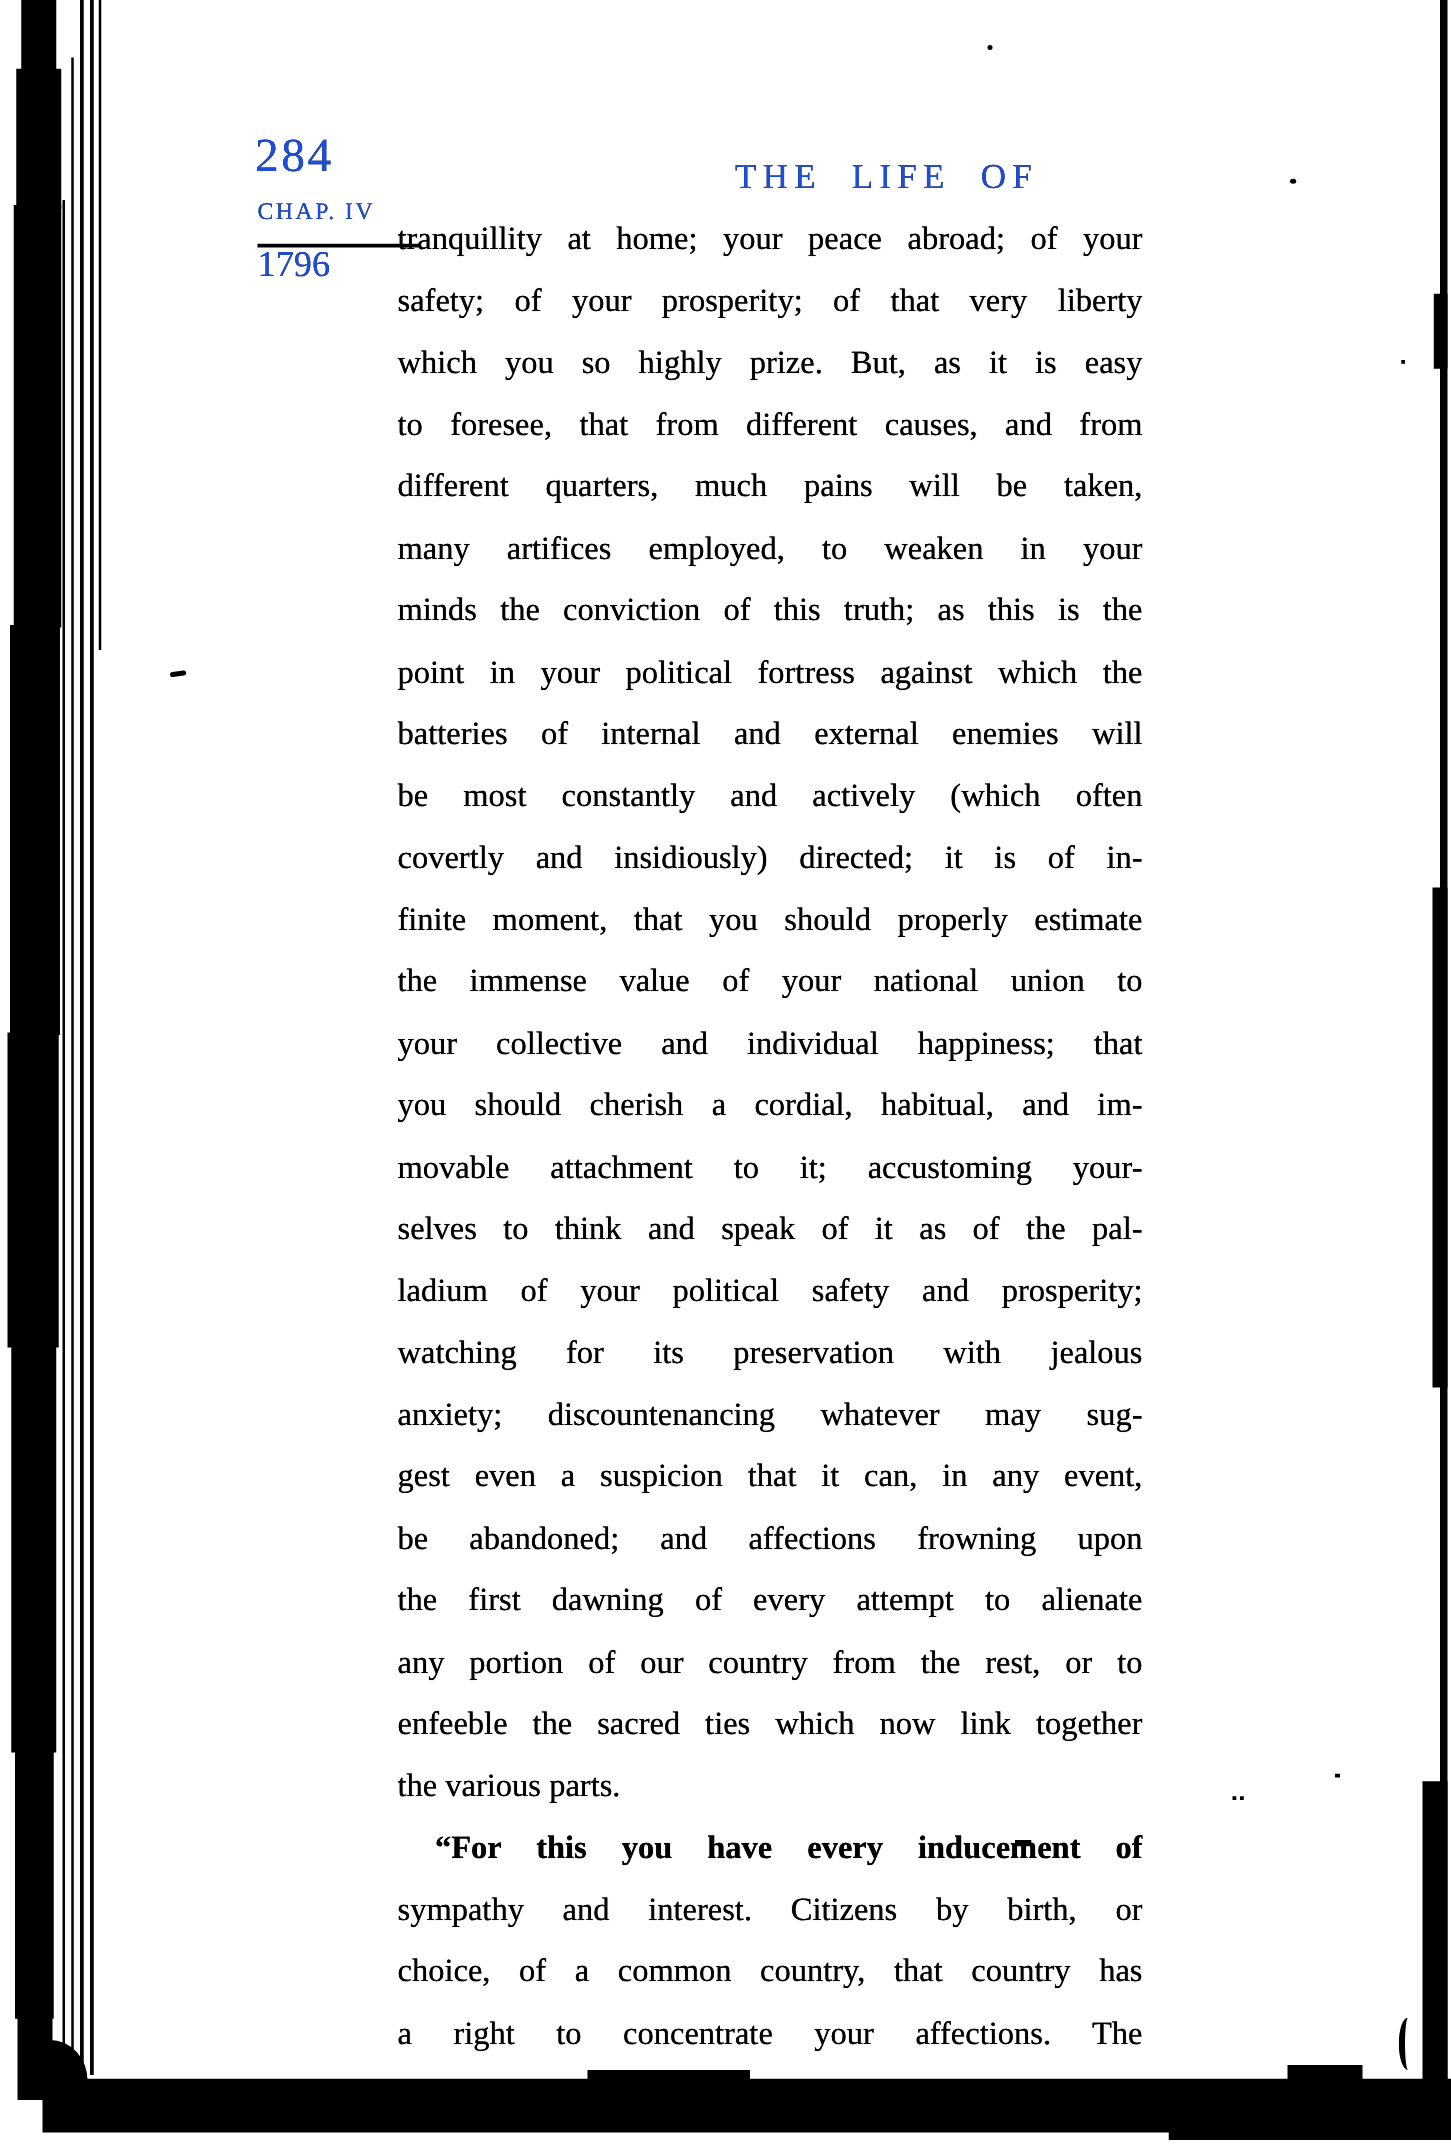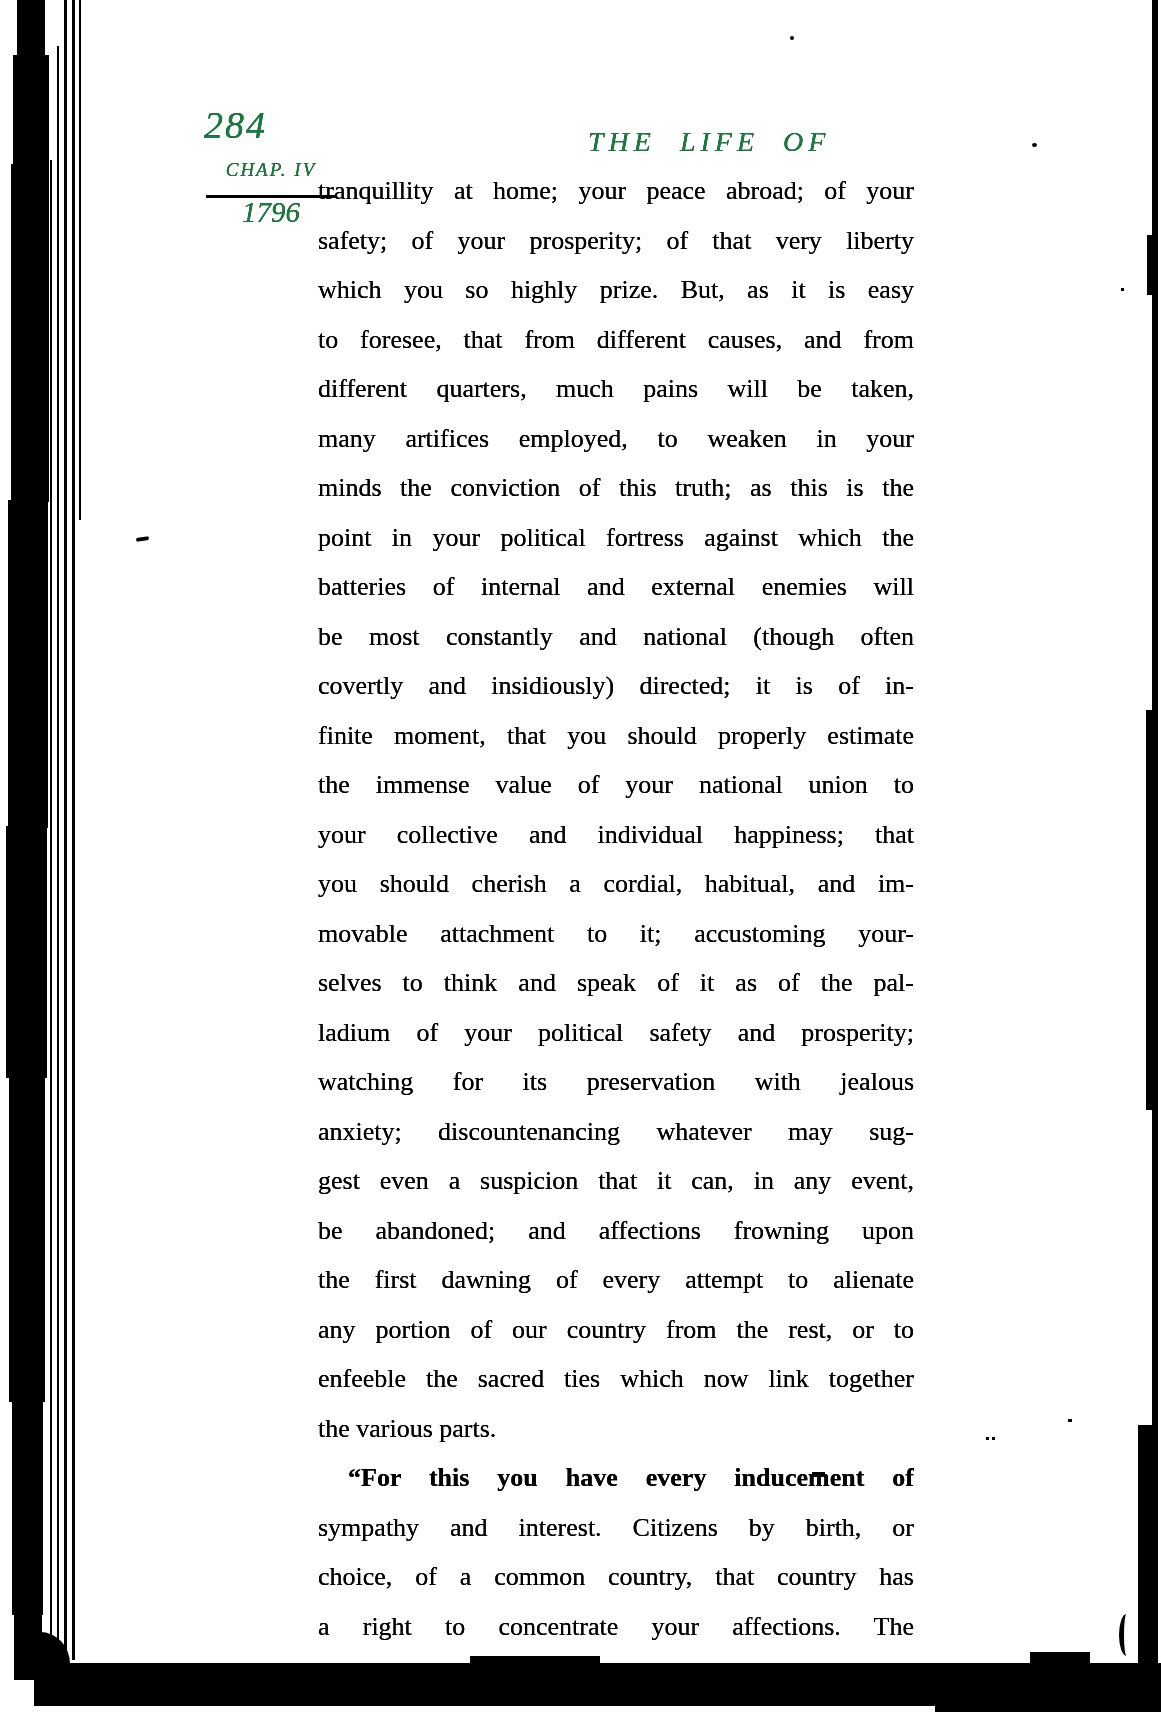--- a/index.html
+++ b/index.html
@@ -16,34 +16,34 @@
   
   .blk { position: absolute; background: #000000; }
   .curl {
     position: absolute;
     width: 15px; height: 42px;
     border-left: 5px solid #000;
     border-radius: 50%;
     background: transparent;
   }
   
-  .ink { position: absolute; color: #15803d; text-shadow: 0 0 0.5px #000; font-style: italic; }
+  .ink { position: absolute; color: #1d4ed8; text-shadow: 0 0 0.5px #000; }
   #page-number {
     left: 204px; top: 106px;
     font-size: 38px; line-height: 1;
     letter-spacing: 2px;
   }
   #running-header {
     left: 588px; top: 128px;
     font-size: 28px; line-height: 1;
     letter-spacing: 5px; word-spacing: 12px;
   }
   #chapter-note {
     left: 206px; top: 160px; width: 130px;
-    text-align: center;
+    text-align: left;
   }
   #chapter-label {
     font-size: 19px; line-height: 1;
     letter-spacing: 2px;
     display: block;
     text-shadow: 0 0 0.5px #000;
   }
   #margin-rule {
     margin-top: 16px;
     height: 3px; background: #000;
@@ -125,21 +125,21 @@
   <div id="body-block">
     <div class="pline">tranquillity at home; your peace abroad; of your</div>
     <div class="pline">safety; of your prosperity; of that very liberty</div>
     <div class="pline">which you so highly prize.  But, as it is easy</div>
     <div class="pline">to foresee, that from different causes, and from</div>
     <div class="pline">different quarters, much pains will be taken,</div>
     <div class="pline">many artifices employed, to weaken in your</div>
     <div class="pline">minds the conviction of this truth; as this is the</div>
     <div class="pline">point in your political fortress against which the</div>
     <div class="pline">batteries of internal and external enemies will</div>
-    <div class="pline">be most constantly and national (though often</div>
+    <div class="pline">be most constantly and actively (which often</div>
     <div class="pline">covertly and insidiously) directed; it is of in-</div>
     <div class="pline">finite moment, that you should properly estimate</div>
     <div class="pline">the immense value of your national union to</div>
     <div class="pline">your collective and individual happiness; that</div>
     <div class="pline">you should cherish a cordial, habitual, and im-</div>
     <div class="pline">movable attachment to it; accustoming your-</div>
     <div class="pline">selves to think and speak of it as of the pal-</div>
     <div class="pline">ladium of your political safety and prosperity;</div>
     <div class="pline">watching for its preservation with jealous</div>
     <div class="pline">anxiety; discountenancing whatever may sug-</div>

